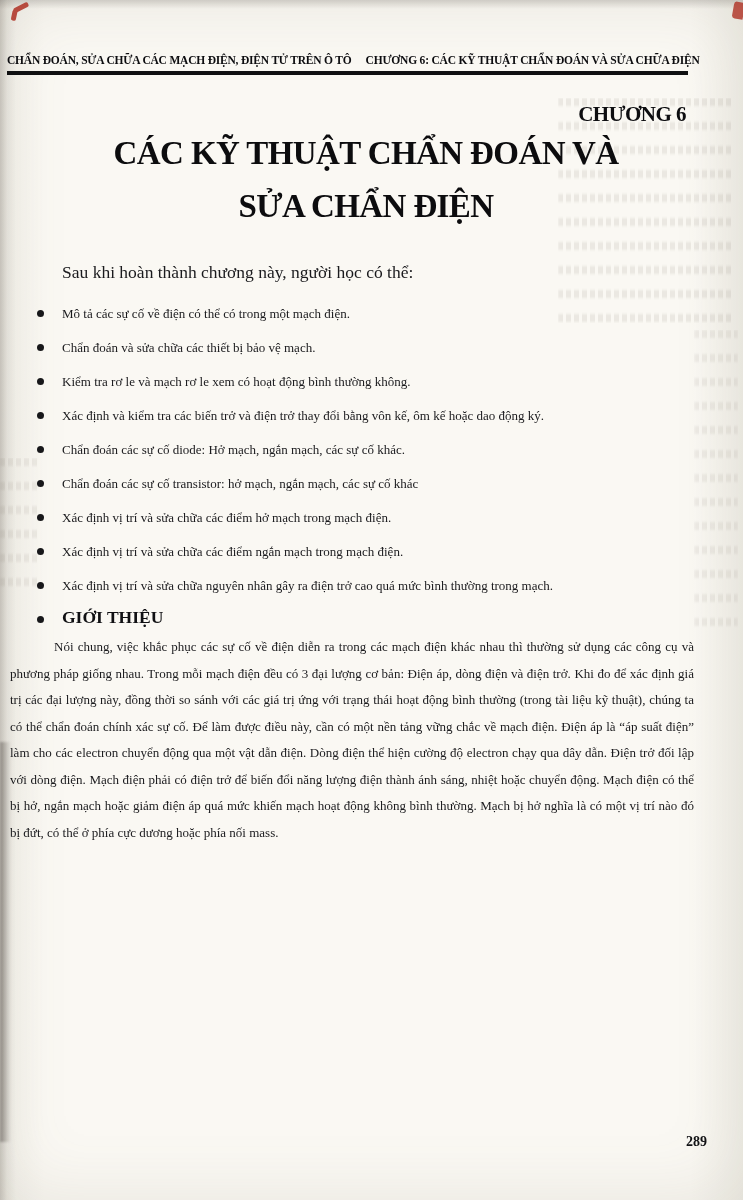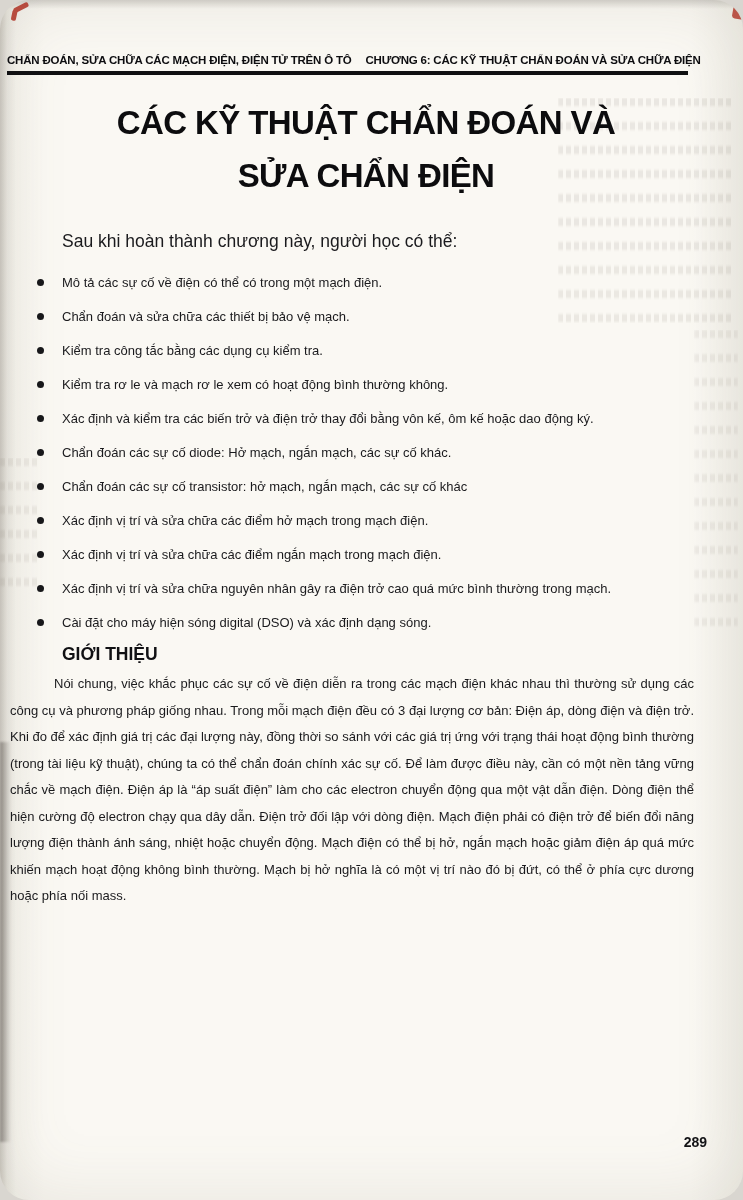--- a/index.html
+++ b/index.html
@@ -3,23 +3,22 @@
 <meta charset="utf-8">
 <style>
   html,body{margin:0;padding:0;background:#d9d6d0;}
   .page{
     position:relative;
     width:743px;height:1200px;
     margin:0 auto;
     background:linear-gradient(90deg,#f3f1ea,#faf8f3 6%,#faf8f3 93%,#f1efe8);
     box-shadow:inset 0 0 70px rgba(120,110,95,.14);
     overflow:hidden;
-    font-family:Liberation Sans, sans-serif;
+    font-family:Liberation Serif, serif;
     color:#1a1a1d;
-    border-radius:29px;
   }
   
   .edge-top{position:absolute;top:0;left:0;right:0;height:9px;
     background:linear-gradient(to bottom,rgba(70,65,58,.20),transparent);}
   .edge-left{position:absolute;top:0;bottom:0;left:0;width:16px;
     background:linear-gradient(to right,rgba(52,42,34,.20),rgba(52,42,34,.06) 7px,rgba(52,42,34,0) 16px);}
   .edge-left-strong{position:absolute;top:742px;left:0;width:11px;height:400px;
     background:linear-gradient(to right,rgba(30,24,18,.34),transparent);filter:blur(1px);}
   .red-mark-a{position:absolute;top:5px;left:13px;width:16px;height:5px;background:#b23b2e;
     transform:rotate(-26deg);border-radius:2px;opacity:.9;}
@@ -72,37 +71,37 @@
   <div class="ghost ghost-2"></div>
   <div class="ghost ghost-3"></div>
 
   <div class="running-head">
     <span>CHẨN ĐOÁN, SỬA CHỮA CÁC MẠCH ĐIỆN, ĐIỆN TỬ TRÊN Ô TÔ</span>
     <span>CHƯƠNG 6: CÁC KỸ THUẬT CHẨN ĐOÁN VÀ SỬA CHỮA ĐIỆN</span>
   </div>
   <div class="head-rule"></div>
 
   <main class="content">
+    <div class="chapter-label">CHƯƠNG 6</div>
 
     <h1 class="title"><span>CÁC KỸ THUẬT CHẨN ĐOÁN VÀ</span><br><span>SỬA CHẨN ĐIỆN</span></h1>
 
     <p class="intro">Sau khi hoàn thành chương này, người học có thể:</p>
 
     <ul class="objectives">
       <li><span class="dot"></span><span>Mô tả các sự cố về điện có thể có trong một mạch điện.</span></li>
       <li><span class="dot"></span><span>Chẩn đoán và sửa chữa các thiết bị bảo vệ mạch.</span></li>
-      <li><span class="dot"></span><span>Kiểm tra công tắc bằng các dụng cụ kiểm tra.</span></li>
       <li><span class="dot"></span><span>Kiểm tra rơ le và mạch rơ le xem có hoạt động bình thường không.</span></li>
       <li><span class="dot"></span><span>Xác định và kiểm tra các biến trở và điện trở thay đổi bằng vôn kế, ôm kế hoặc dao động ký.</span></li>
       <li><span class="dot"></span><span>Chẩn đoán các sự cố diode: Hở mạch, ngắn mạch, các sự cố khác.</span></li>
       <li><span class="dot"></span><span>Chẩn đoán các sự cố transistor: hở mạch, ngắn mạch, các sự cố khác</span></li>
       <li><span class="dot"></span><span>Xác định vị trí và sửa chữa các điểm hở mạch trong mạch điện.</span></li>
       <li><span class="dot"></span><span>Xác định vị trí và sửa chữa các điểm ngắn mạch trong mạch điện.</span></li>
       <li><span class="dot"></span><span>Xác định vị trí và sửa chữa nguyên nhân gây ra điện trở cao quá mức bình thường trong mạch.</span></li>
-      <li><span class="dot"></span><span>Cài đặt cho máy hiện sóng digital (DSO) và xác định dạng sóng.</span></li>
+      <li><span class="dot"></span></li>
     </ul>
 
     <h2 class="section-heading">GIỚI THIỆU</h2>
 
     <p class="body-par">Nói chung, việc khắc phục các sự cố về điện diễn ra trong các mạch điện khác nhau thì thường sử dụng các công cụ và phương pháp giống nhau. Trong mỗi mạch điện đều có 3 đại lượng cơ bản: Điện áp, dòng điện và điện trở. Khi đo để xác định giá trị các đại lượng này, đồng thời so sánh với các giá trị ứng với trạng thái hoạt động bình thường (trong tài liệu kỹ thuật), chúng ta có thể chẩn đoán chính xác sự cố. Để làm được điều này, cần có một nền tảng vững chắc về mạch điện. Điện áp là “áp suất điện” làm cho các electron chuyển động qua một vật dẫn điện. Dòng điện thể hiện cường độ electron chạy qua dây dẫn. Điện trở đối lập với dòng điện. Mạch điện phải có điện trở để biến đổi năng lượng điện thành ánh sáng, nhiệt hoặc chuyển động. Mạch điện có thể bị hở, ngắn mạch hoặc giảm điện áp quá mức khiến mạch hoạt động không bình thường. Mạch bị hở nghĩa là có một vị trí nào đó bị đứt, có thể ở phía cực dương hoặc phía nối mass.</p>
   </main>
 
   <div class="page-number">289</div>
 
 </div>

